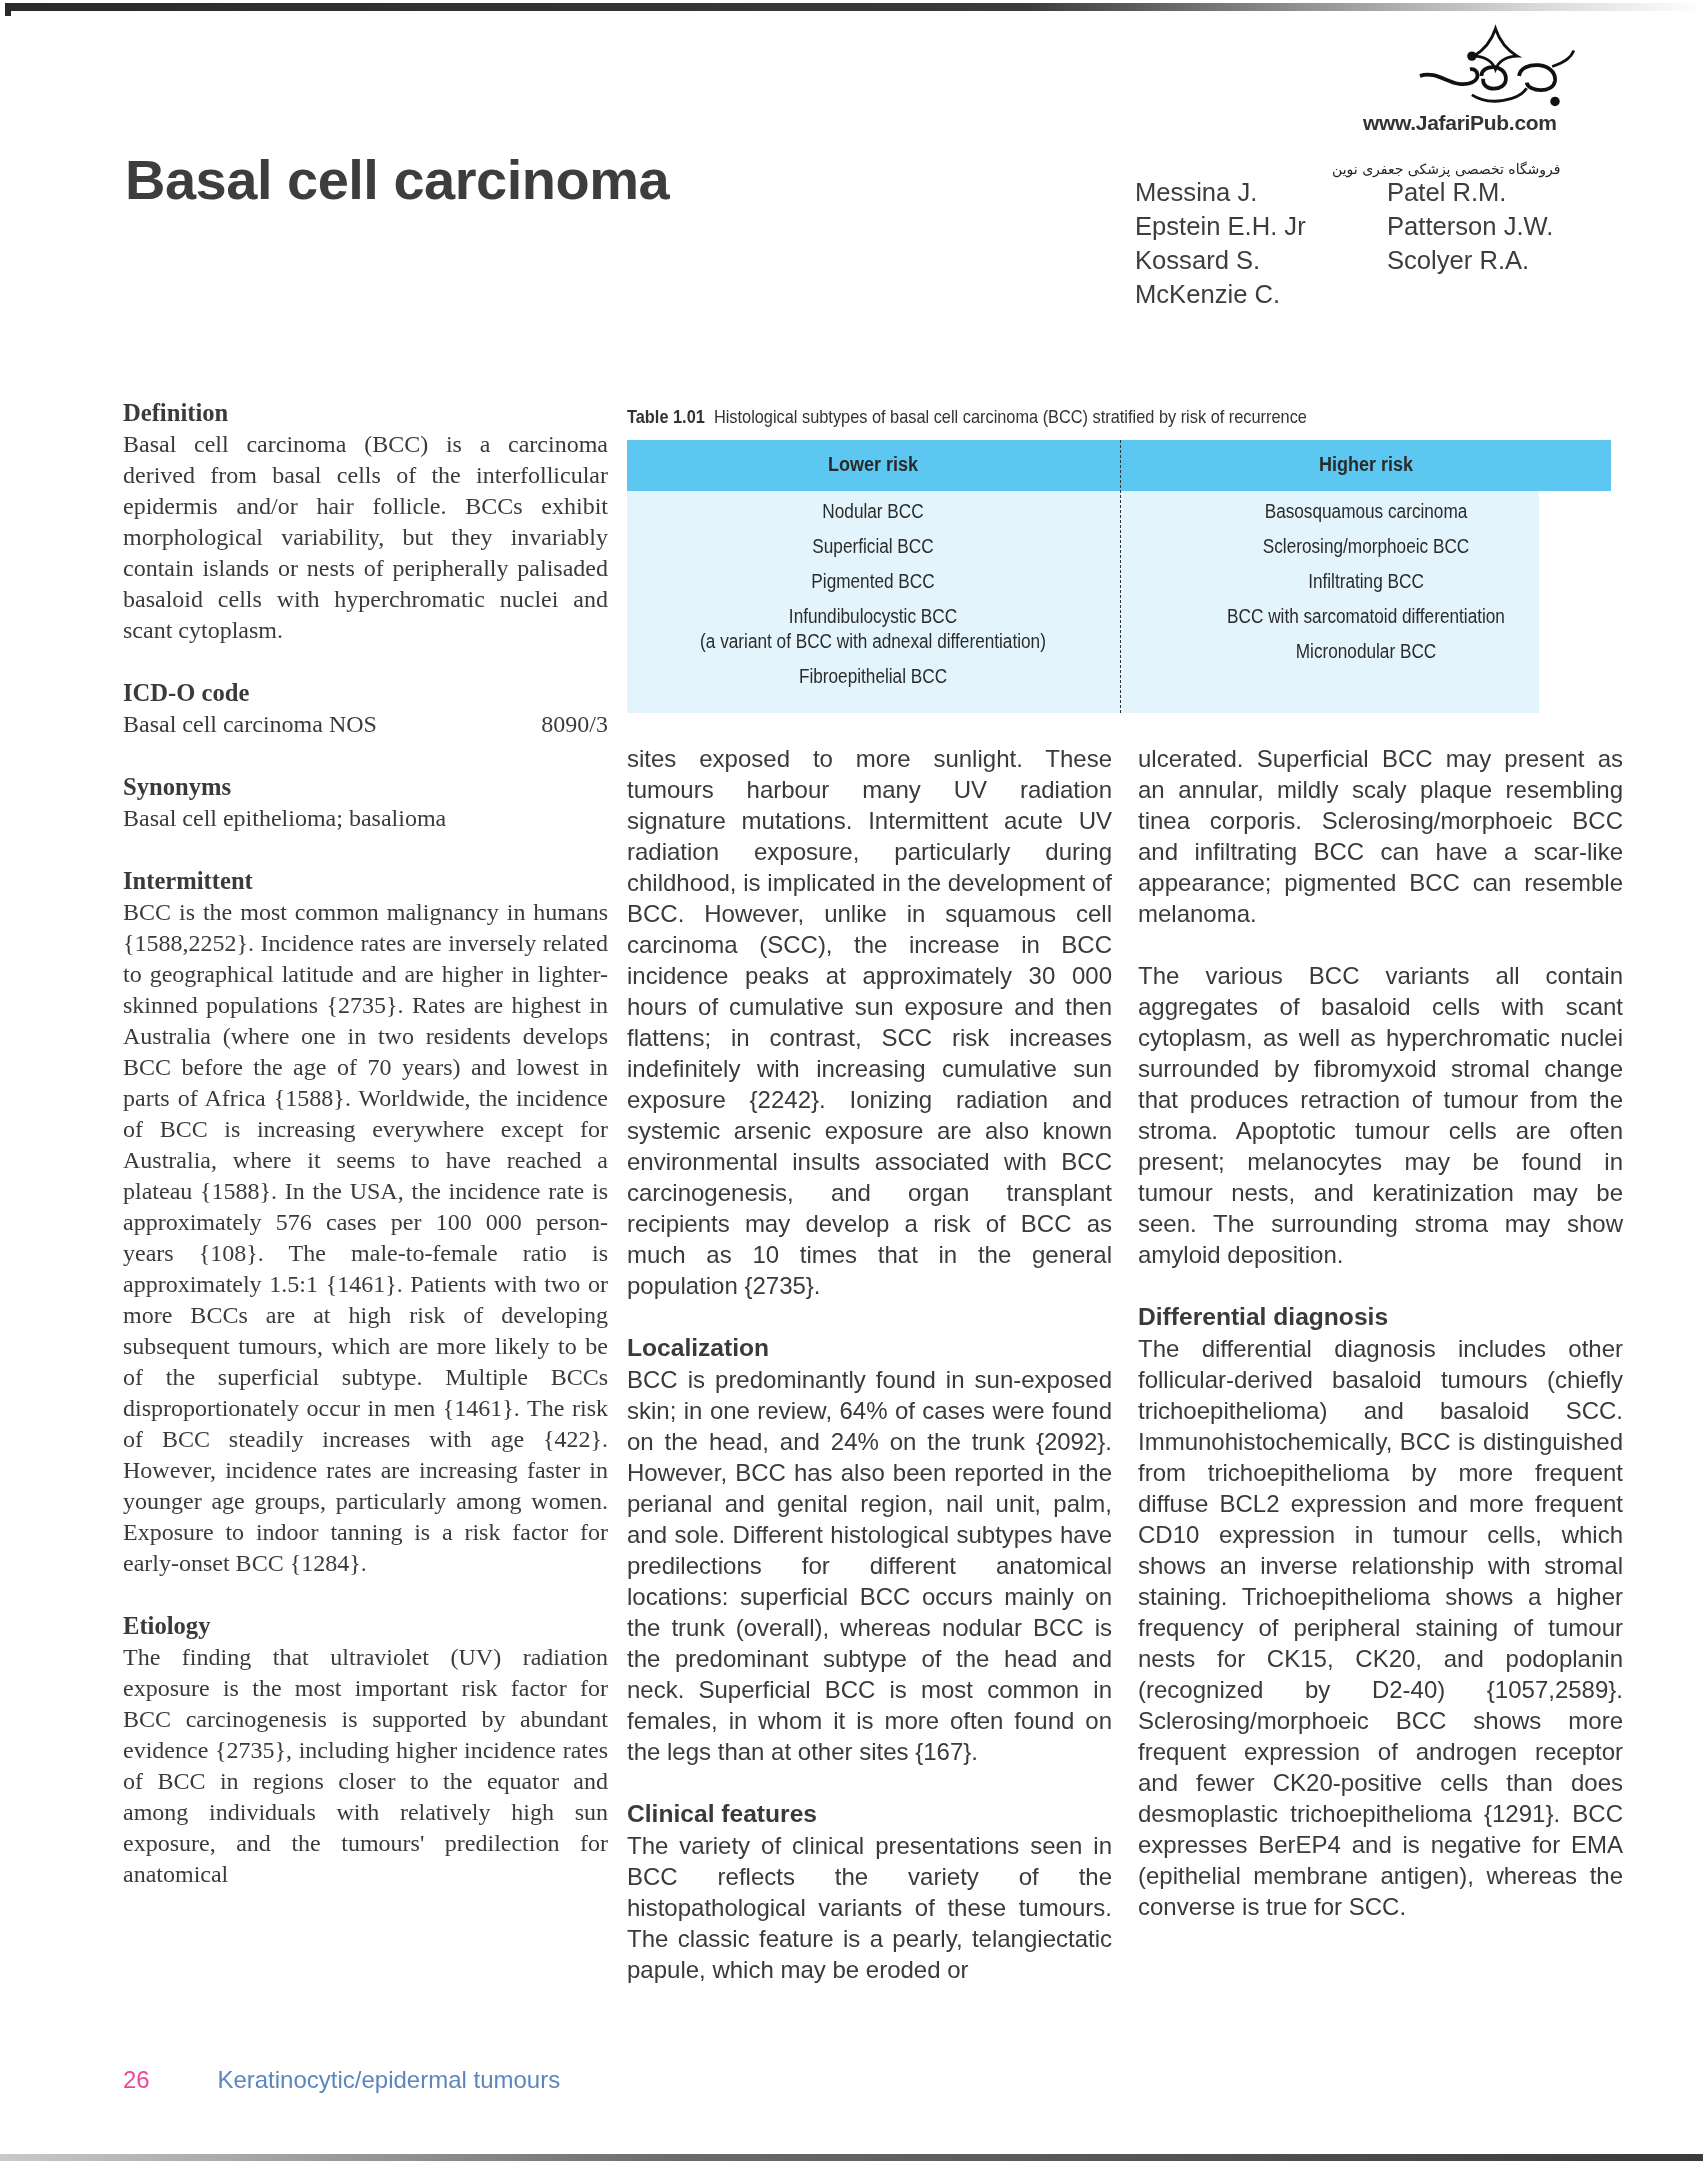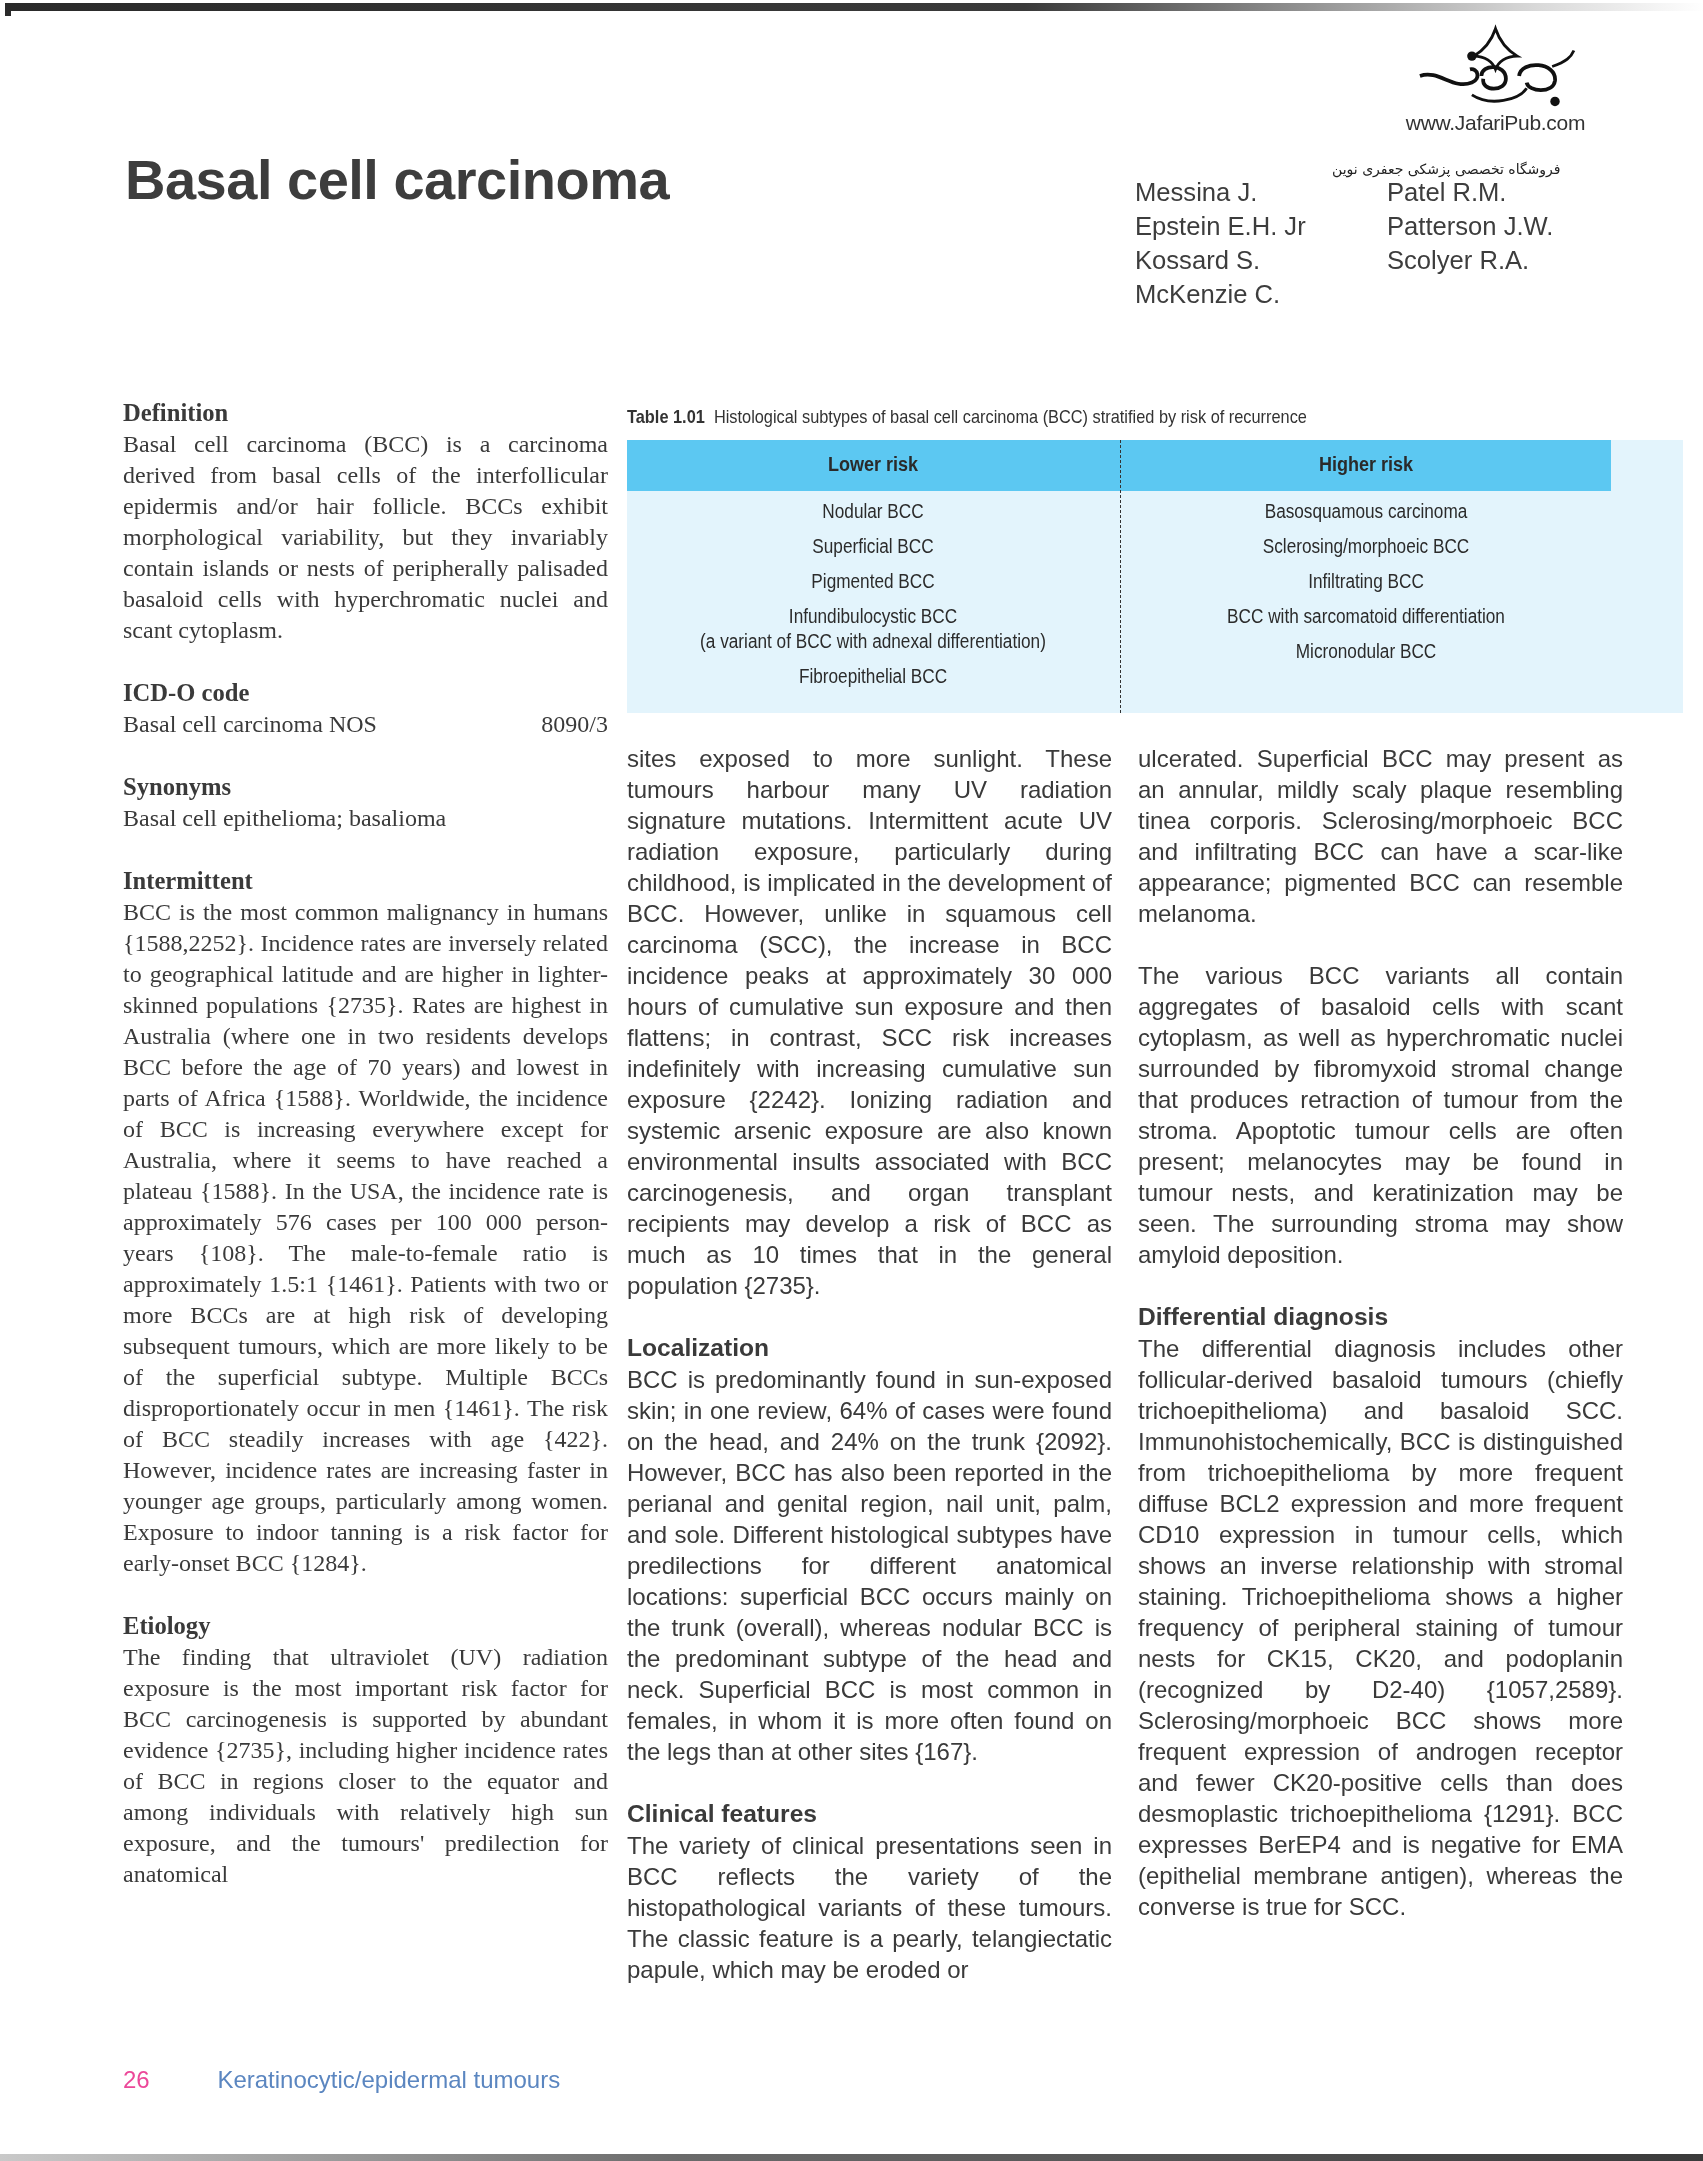--- a/index.html
+++ b/index.html
@@ -22,21 +22,21 @@
     position: absolute; left: 125px; top: 147px; margin: 0;
     font-size: 56px; font-weight: bold; color: #3d3d3d; letter-spacing: -0.5px;
   }
   .authors {
     position: absolute; top: 153px; font-size: 25.6px; line-height: 34px; color: #3d3d3d; margin-top: 22px;
   }
   .authors.col1 { left: 1135px; }
   .authors.col2 { left: 1387px; }
   .authors div { white-space: nowrap; }
   .logo {
-    position: absolute; left: 1363px; top: 24px; width: 265px; text-align: center;
+    position: absolute; left: 1363px; top: 24px; width: 265px;  font-weight: bold;
   }
   .logo svg { display: block; margin: 0 auto; }
   .logo-url { font-size: 21px; color: #333; margin-top: 1.9px; letter-spacing: -0.3px; }
   .logo-fa {
     position: absolute; left: 1332px; top: 161px; font-size: 14px; color: #222;
     direction: rtl; white-space: nowrap; font-family: "DejaVu Sans", sans-serif;
   }
 
   .col {
     position: absolute; width: 485px; font-size: 24px; line-height: 31px; color: #3a3a3a;
@@ -50,21 +50,21 @@
   .col-mid { left: 627px; top: 743px; }
   .col-right { left: 1138px; top: 743px; }
   .icd-row { display: flex; justify-content: space-between; }
 
   .table-caption {
     position: absolute; left: 627px; top: 406px; font-size: 19px; color: #333;
     white-space: nowrap; transform: scaleX(0.86); transform-origin: left top;
   }
   .table-caption b { font-weight: bold; }
   .bcc-table {
-    position: absolute; left: 627px; top: 440px; width: 1056px; height: 273px;
+    position: absolute; left: 627px; top: 440px; width: 912px; height: 273px;
     background: #e3f4fc; border-collapse: collapse;
   }
   .bcc-table .thead { position: absolute; left: 0; top: 0; width: 984px; height: 51px; background: #5cc8f2; }
   .bcc-table .divider { position: absolute; left: 493px; top: 0; width: 0; height: 273px; border-left: 1.4px dashed #333; }
   .th {
     position: absolute; top: 13.2px; width: 492px; text-align: center; font-size: 20px; font-weight: bold; color: #2a2a2a;
     transform: scaleX(0.9);
   }
   .th.lower { left: 0; }
   .th.higher { left: 493px; }

